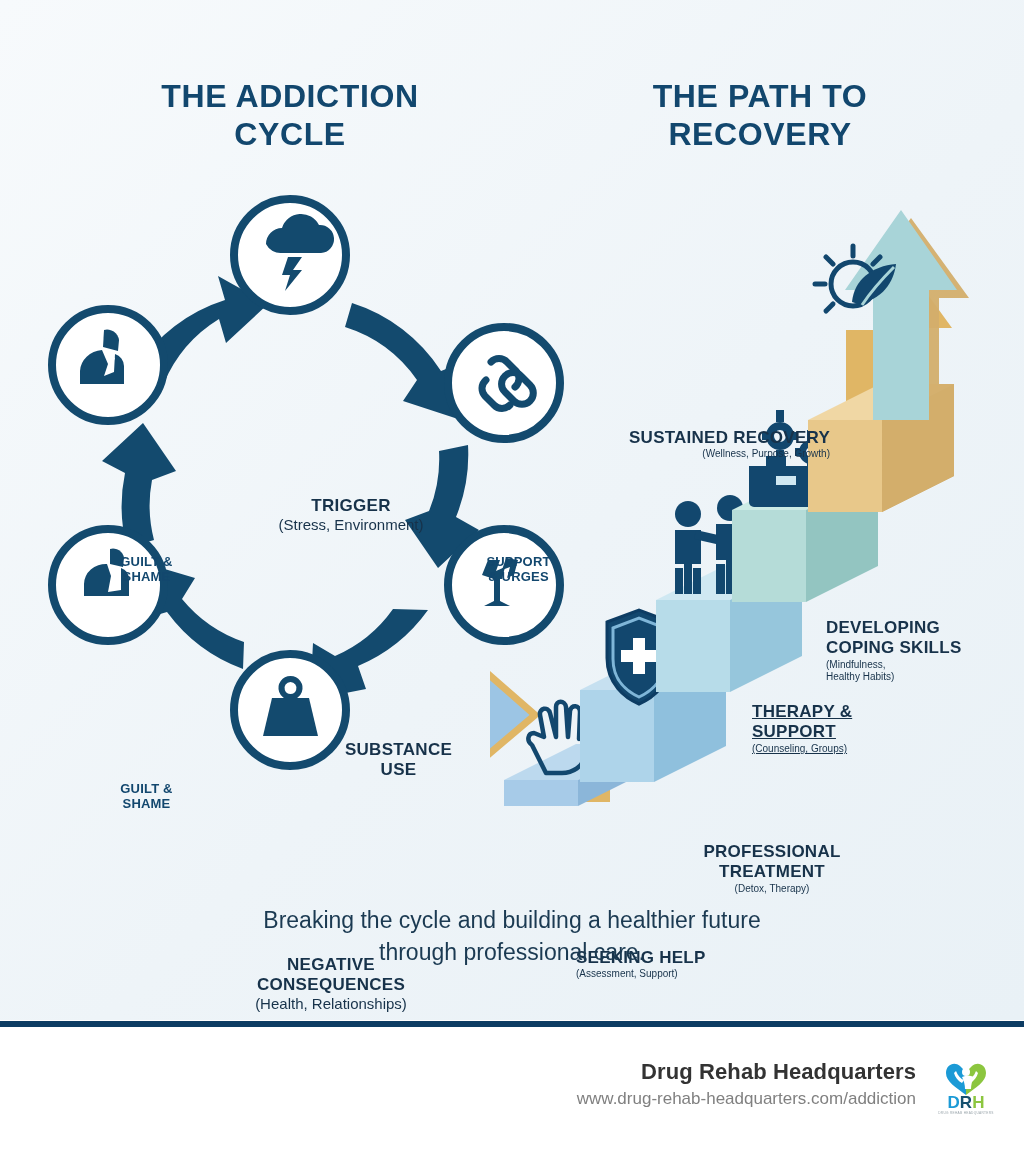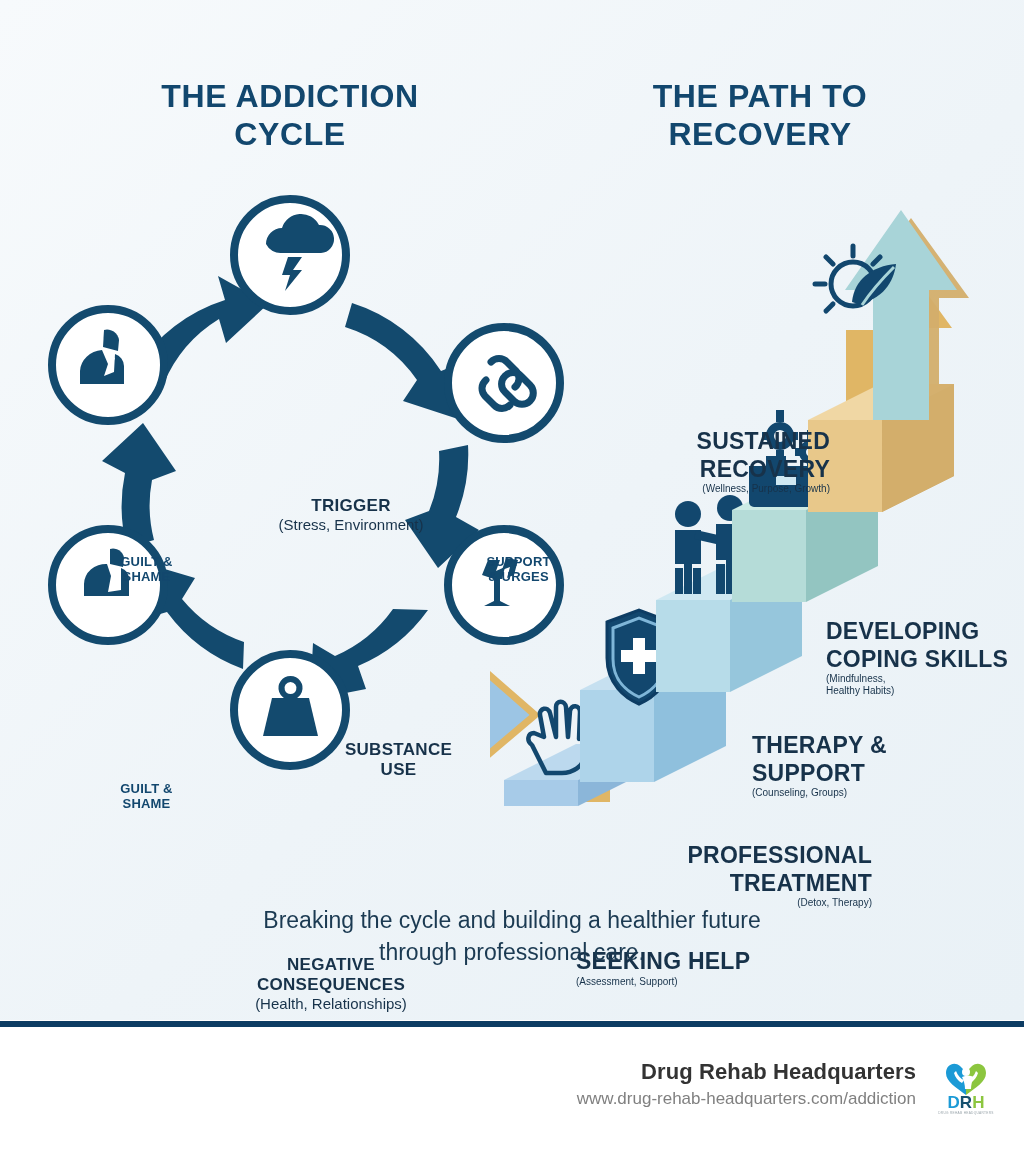--- a/index.html
+++ b/index.html
@@ -74,27 +74,27 @@
     position: absolute; left: 490px; top: 170px;
     width: 534px; height: 680px;
   }
   #stairs-svg { position: absolute; left: 0; top: 0; }
 
   .step-label {
     position: absolute;
     color: #17324a;
     line-height: 1.2;
   }
-  .step-label .hd { display: block; font-weight: bold; font-size: 23px; letter-spacing: .25px; }
+  .step-label .hd { display: block; font-weight: bold; font-size: 17px; letter-spacing: .25px; }
   .step-label .sb { display: block; font-weight: normal; font-size: 10px; }
 
   #sl-sustained { left: 100px; top: 258px; width: 240px; text-align: right; }
   #sl-coping    { left: 336px; top: 448px; width: 210px; text-align: left; }
-  #sl-therapy   { left: 262px; top: 562px; width: 205px; text-align: left; }
-  #sl-prof      { left: 182px; top: 672px; width: 200px; text-align: right; }
+  #sl-therapy   { left: 262px; top: 532px; width: 205px; text-align: left; text-decoration: underline; }
+  #sl-prof      { left: 182px; top: 672px; width: 200px; text-align: center; }
   #sl-seek      { left: 86px;  top: 778px; width: 230px; text-align: left; }
 
   
   #caption {
     position: absolute; left: 180px; top: 905px; width: 664px;
     text-align: center; color: #1b3a52;
     font-size: 23px; line-height: 1.38;
   }
 
   

